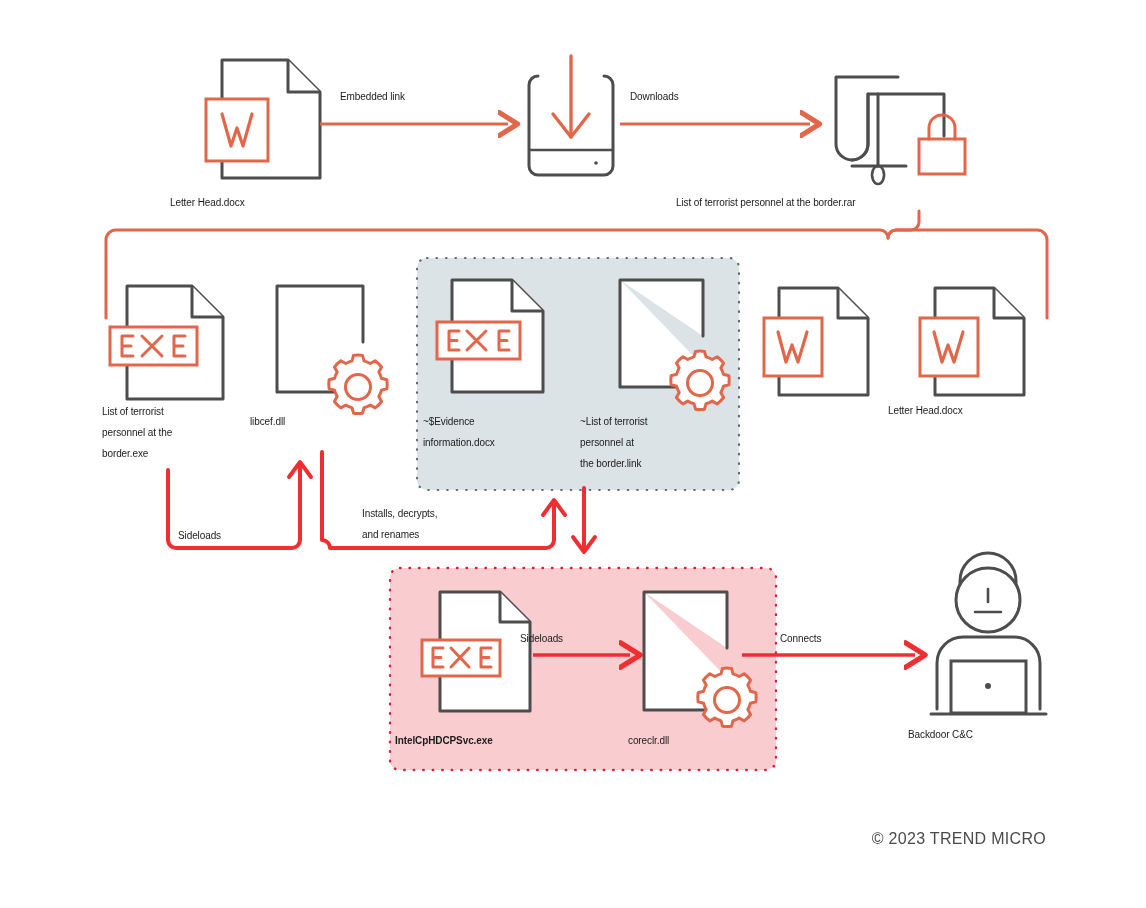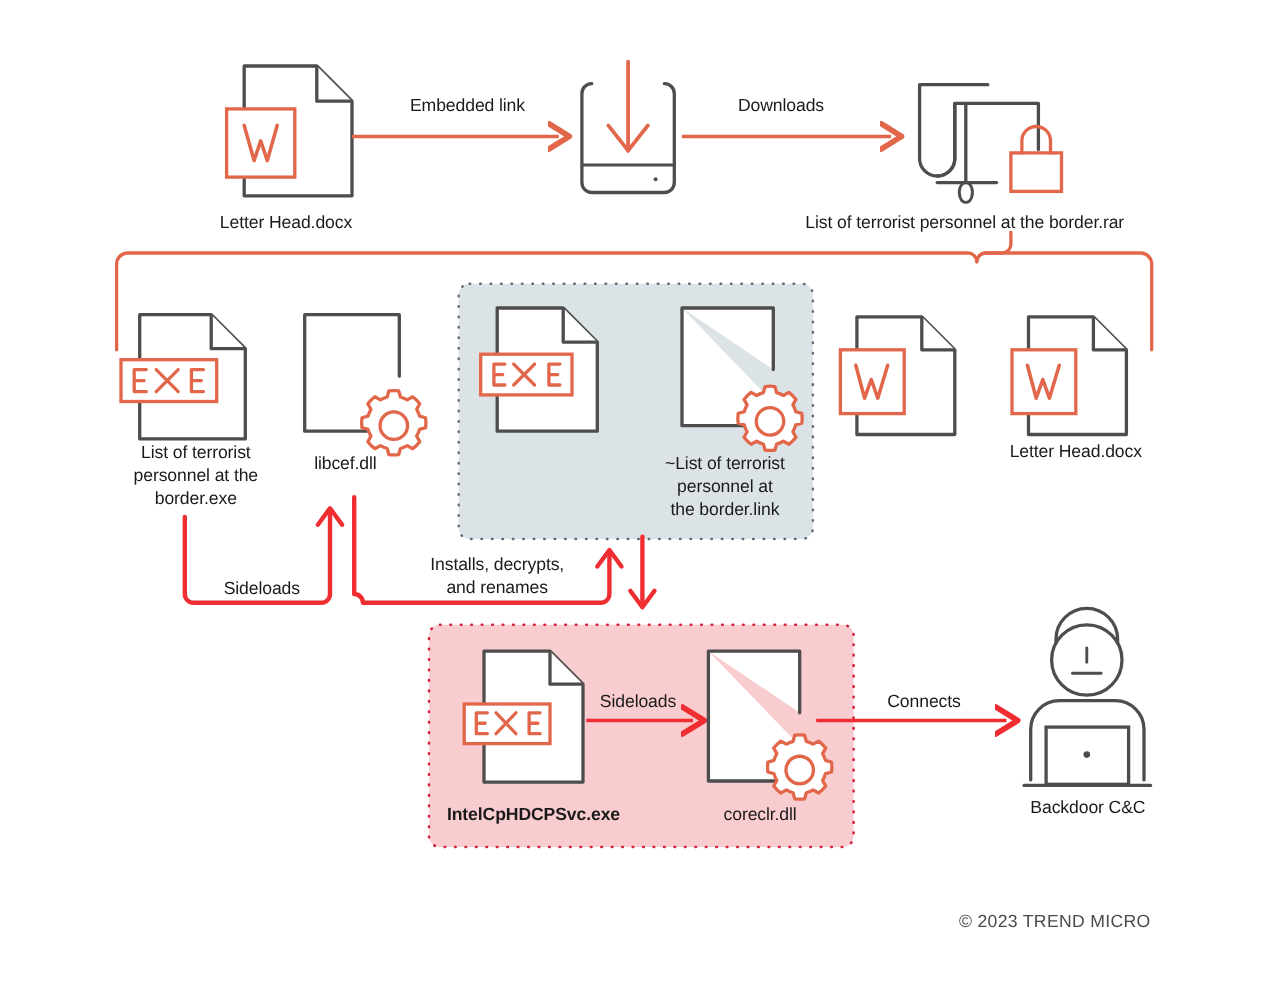--- a/index.html
+++ b/index.html
@@ -11,23 +11,22 @@
     position:relative;
     width:1146px;
     height:908px;
     background:#ffffff;
     overflow:hidden;
   }
   .layer{position:absolute;left:0;top:0;width:1146px;height:908px;}
   .lbl{
     position:absolute;
     color:#1a1a1a;
-    font-size:16px;
+    font-size:10px;
     line-height:21px;
-    text-align:center;
     white-space:pre-line;
     letter-spacing:-0.1px;
   }
   .lbl.one{white-space:nowrap;}
   .copyright{
     position:absolute;
     right:100px;
     top:830px;
     font-size:16px;
     color:#4a4a4a;
@@ -223,20 +222,22 @@
   <div class="lbl one" style="left:170px;top:192px;width:180px;">Letter Head.docx</div>
 
   <div class="lbl one" style="left:676px;top:192px;width:402px;">List of terrorist personnel at the border.rar</div>
 
   <div class="lbl" style="left:102px;top:401px;width:152px;">List of terrorist
 personnel at the
 border.exe</div>
 
   <div class="lbl one" style="left:250px;top:411px;width:128px;">libcef.dll</div>
 
+  <div class="lbl" style="left:423px;top:411px;width:158px;">~$Evidence
+information.docx</div>
 
   <div class="lbl" style="left:580px;top:411px;width:158px;">~List of terrorist
 personnel at
 the border.link</div>
 
 
   <div class="lbl one" style="left:888px;top:400px;width:180px;">Letter Head.docx</div>
 
   <div class="lbl one" style="left:395px;top:730px;width:180px;font-weight:bold;">IntelCpHDCPSvc.exe</div>
 

